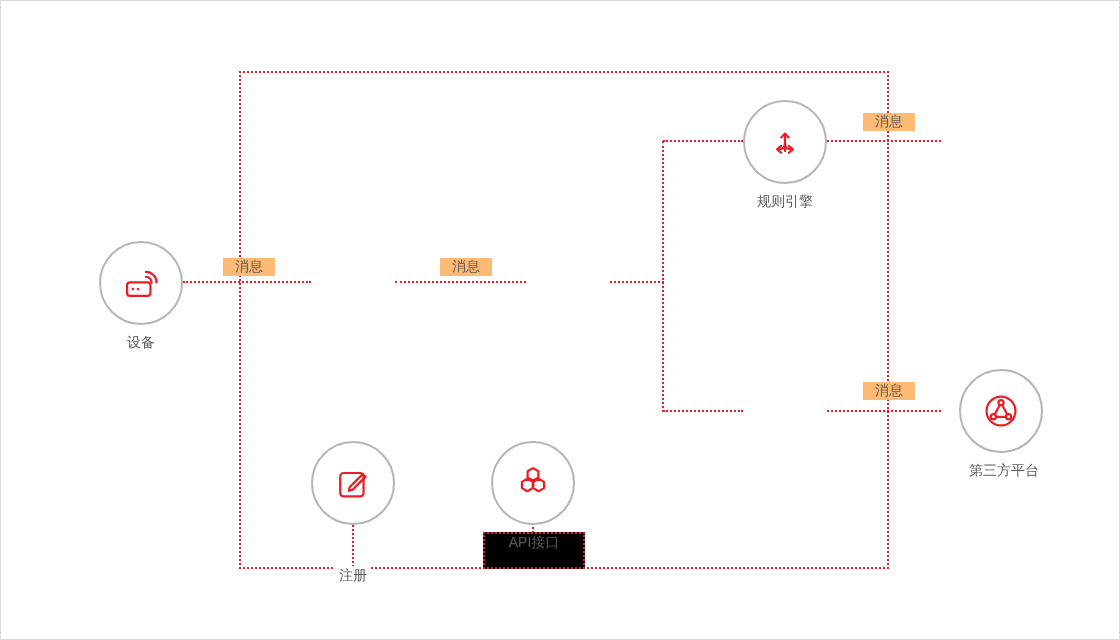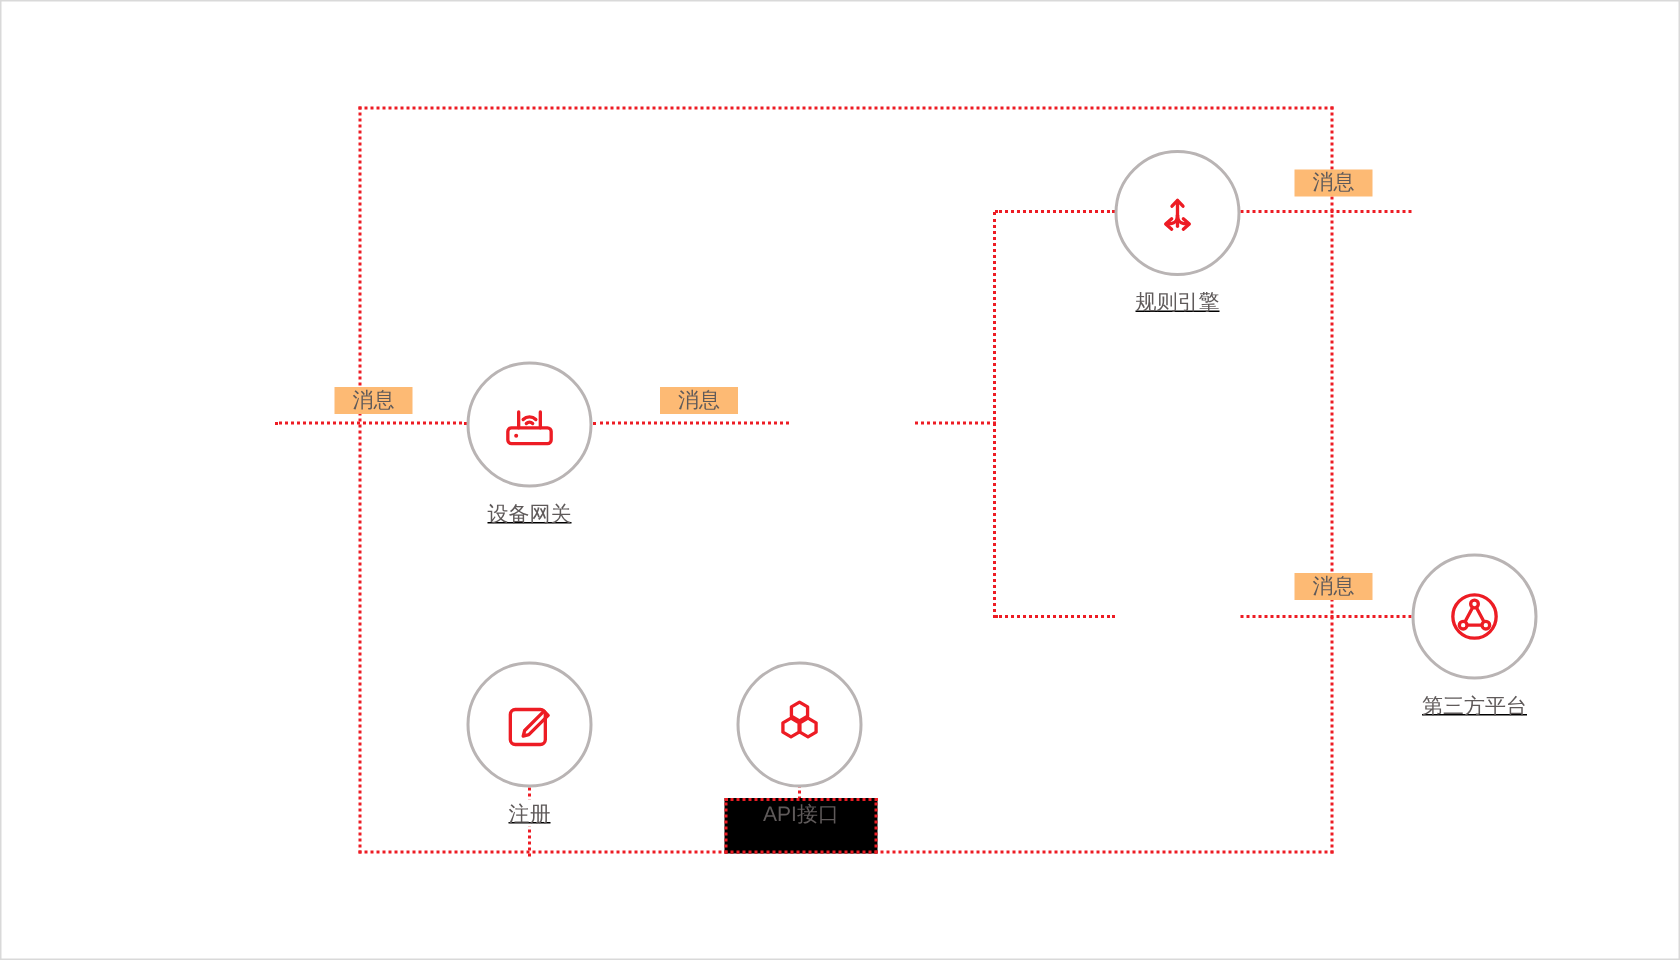--- a/index.html
+++ b/index.html
@@ -26,39 +26,39 @@
   #l3{left:609px;top:280px;width:54px;}
   #l4{left:661px;top:140px;height:271px;}
   #l5{left:662px;top:139px;width:80px;}
   #l6{left:662px;top:409px;width:80px;}
   #l7{left:826px;top:139px;width:114px;}
   #l8{left:826px;top:409px;width:114px;}
   #l9{left:351px;top:524px;height:46px;}
   #l10{left:531px;top:522px;height:10px;}
 
   
-  .node{position:absolute;width:120px;display:flex;flex-direction:column;align-items:center;z-index:2;text-decoration:underline;}
+  .node{position:absolute;width:120px;display:flex;flex-direction:column;align-items:center;z-index:2;}
   .circle{
     width:84px;height:84px;border-radius:50%;
     border:2px solid var(--node-border);
     background:#fff;
     display:flex;align-items:center;justify-content:center;
   }
   .node-label{
     margin-top:8px;font-size:14px;color:var(--label);
     background:#fff;padding:0 4px;line-height:1.3;white-space:nowrap;
   }
   #node-device{left:80px;top:240px;}
   #node-gateway{left:292px;top:240px;}
   #node-auth{left:507px;top:240px;}
   #node-rule-engine{left:724px;top:99px;}
   #node-storage{left:922px;top:99px;}
   #node-status{left:724px;top:368px;}
-  #node-third-party{left:922px;top:368px;}
-  #node-register{left:292px;top:440px;}
+  #node-third-party{left:922px;top:368px;align-items:flex-end;}
+  #node-register{left:292px;top:440px;gap:33px;}
   #node-api{left:472px;top:440px;}
 
   
   .edge-label{
     position:absolute;width:52px;text-align:center;
     font-size:14px;color:var(--label);background:#fdba74;
     z-index:3;white-space:nowrap;
   }
   #e1{left:222px;top:257px;}
   #e2{left:439px;top:257px;}
@@ -91,36 +91,35 @@
   <div class="line-h" id="l7"></div>
   <div class="line-h" id="l8"></div>
   <div class="line-v" id="l9"></div>
   <div class="line-v" id="l10"></div>
 
   <div class="edge-label" id="e1">消息</div>
   <div class="edge-label" id="e2">消息</div>
   <div class="edge-label" id="e3">消息</div>
   <div class="edge-label" id="e4">消息</div>
 
-
-  <div class="node" id="node-gateway">
+  <div class="node" id="node-device">
     <div class="circle">
       <span class="icon">
         <svg width="40" height="40" viewBox="0 0 36 36" fill="none" stroke="#ed1c24" stroke-width="2" stroke-linecap="round" stroke-linejoin="round">
-          <rect x="5" y="20" width="26" height="9.5" rx="2.2"></rect>
-          <circle cx="10" cy="24.7" r="1.2" fill="#ed1c24" stroke="none"></circle>
-          <path d="M11.5 20 V10.5"></path>
-          <path d="M24.5 20 V10.5"></path>
-          <path d="M14.2 15 A5.4 5.4 0 0 1 21.8 15"></path>
-          <path d="M16.1 17.4 A2.7 2.7 0 0 1 19.9 17.4"></path>
+          <rect x="5.5" y="17.5" width="21" height="12" rx="2.5"></rect>
+          <circle cx="10.8" cy="23.5" r="1.2" fill="#ed1c24" stroke="none"></circle>
+          <circle cx="15.4" cy="23.5" r="1.2" fill="#ed1c24" stroke="none"></circle>
+          <path d="M22.5 12.5 A5 5 0 0 1 27.5 17.5"></path>
+          <path d="M22.5 8 A9.5 9.5 0 0 1 32 17.5"></path>
         </svg>
       </span>
     </div>
-    <div class="node-label">设备网关</div>
+    <div class="node-label">设备</div>
   </div>
+
 
 
   <div class="node" id="node-rule-engine">
     <div class="circle">
       <span class="icon">
         <svg width="40" height="40" viewBox="0 0 36 36" fill="none" stroke="#ed1c24" stroke-width="2" stroke-linecap="round" stroke-linejoin="round">
           <path d="M18 26 V10.8"></path>
           <path d="M14.7 13.9 L18 10.4 L21.3 13.9"></path>
           <path d="M18 19.2 C18 23.6 15.6 24.6 11.6 24.6"></path>
           <path d="M14.5 21.5 L10.9 24.6 L14.5 27.7"></path>

